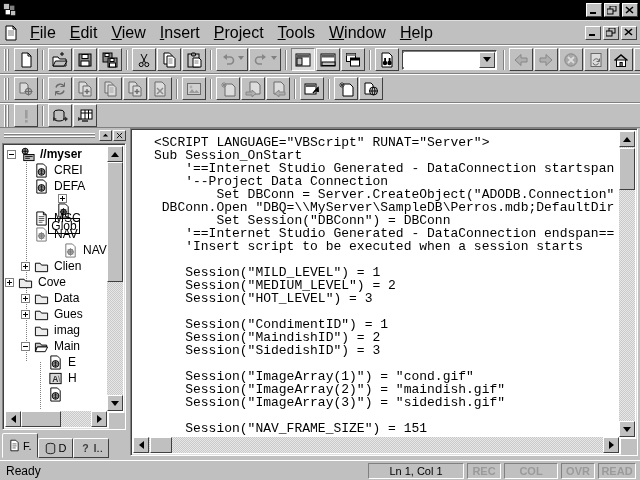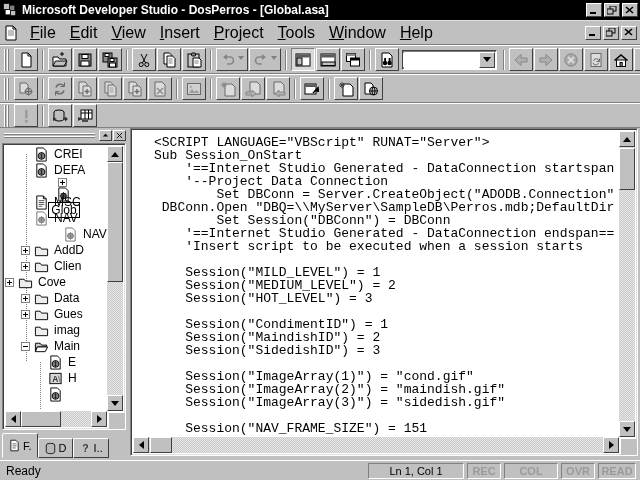--- a/index.html
+++ b/index.html
@@ -121,21 +121,20 @@
 
   <div class="titlebar">
     <span class="wbtn" style="border:0;background:transparent">
       <svg viewBox="0 0 16 16" style="width:14px;height:14px">
           <rect x="1" y="1" width="6" height="6" fill="#c0c0c0"></rect>
           <rect x="8" y="3" width="5" height="5" fill="#808080"></rect>
           <rect x="3" y="8" width="5" height="5" fill="#fff"></rect>
           <rect x="9" y="9" width="5" height="5" fill="#c0c0c0"></rect>
         </svg>
     </span>
-    <span class="title-text">Microsoft Developer Studio - DosPerros - [Global.asa]</span>
     <span class="win-btns">
       <span class="wbtn raised">
           <svg viewBox="0 0 10 9">
             <rect x="1" y="6" width="6" height="2" fill="#000"></rect>
           </svg>
         </span>
       <span class="wbtn raised">
           <svg viewBox="0 0 10 9">
             <rect x="3" y="0" width="6" height="5" fill="none" stroke="#000"></rect>
             <rect x="0" y="3" width="6" height="5" fill="#c0c0c0" stroke="#000"></rect>
@@ -479,20 +478,30 @@
             <svg viewBox="0 0 8 8" style="width:7px;height:7px">
               <path d="M1 1l6 6M7 1L1 7" stroke="#000"></path>
             </svg>
           </span>
       </div>
 
       <div class="tree-box">
         <div class="tree-rows" id="tree-rows">
             <div class="vguide" style="left: 21px; top: 8px; height: 208px;"></div>
             <div class="vguide" style="left: 35px; top: 216px; height: 48px;"></div>
+            <div class="tree-row" style="padding-left: 2px;">
+              <span class="expand-box minus"></span>
+              <svg class="node-icon" viewBox="0 0 16 16">
+                <circle cx="5.5" cy="4.5" r="3.2" fill="#9a9a9a" stroke="#000"></circle>
+                <path d="M2.3 4.5h6.4M5.5 1.3v6.4" stroke="#000"></path>
+                <rect x="4" y="8" width="11" height="6.5" fill="#c0c0c0" stroke="#000"></rect>
+                <path d="M5.5 10h8M5.5 12h5" stroke="#000"></path>
+              </svg>
+              <span class="tree-label bold">//myser</span>
+            </div>
             <div class="tree-row" style="padding-left: 16px;">
               <span style="width: 12px; flex: 0 0 auto;"></span>
               <svg class="node-icon" viewBox="0 0 16 16">
                 <path d="M3 1h7l3 3v11H3z" fill="#fff" stroke="#000"></path>
                 <circle cx="8" cy="9.5" r="3.6" fill="#b8b8b8" stroke="#000"></circle>
                 <path d="M4.4 9.5h7.2M8 5.9v7.2M5.6 7.2c1.5 1 3.3 1 4.8 0M5.6 11.8c1.5-1 3.3-1 4.8 0" fill="none" stroke="#000" stroke-width=".7"></path>
               </svg>
               <span class="tree-label">CREI</span>
             </div>
             <div class="tree-row" style="padding-left: 16px;">
@@ -535,27 +544,20 @@
             </div>
             <div class="tree-row" style=" margin-left: 45px;">
               <span style="width: 12px; flex: 0 0 auto;"></span>
               <svg class="node-icon dim" viewBox="0 0 16 16">
                 <path d="M3 1h7l3 3v11H3z" fill="#fff" stroke="#000"></path>
                 <circle cx="8" cy="9.5" r="3" fill="#8a8a8a" stroke="#000"></circle>
                 <circle cx="8" cy="9.5" r="1.1" fill="#fff"></circle>
                 <path d="M8 5.5v8M4 9.5h8M5.3 6.8l5.4 5.4M10.7 6.8l-5.4 5.4" stroke="#000" stroke-width=".8"></path>
               </svg>
               <span class="tree-label">NAVI</span>
-            </div>
-            <div class="tree-row" style="padding-left: 16px;">
-              <span class="expand-box plus"></span>
-              <svg class="node-icon" viewBox="0 0 16 16">
-                <path d="M1.5 4.5h5l1.5 2h6.5v7h-13z" fill="#ececec" stroke="#000"></path>
-              </svg>
-              <span class="tree-label">AddD</span>
             </div>
             <div class="tree-row" style="padding-left: 16px;">
               <span class="expand-box plus"></span>
               <svg class="node-icon" viewBox="0 0 16 16">
                 <path d="M1.5 4.5h5l1.5 2h6.5v7h-13z" fill="#ececec" stroke="#000"></path>
               </svg>
               <span class="tree-label">Clien</span>
             </div>
             <div class="tree-row" style="padding-left: 0;">
               <span class="expand-box plus"></span>

